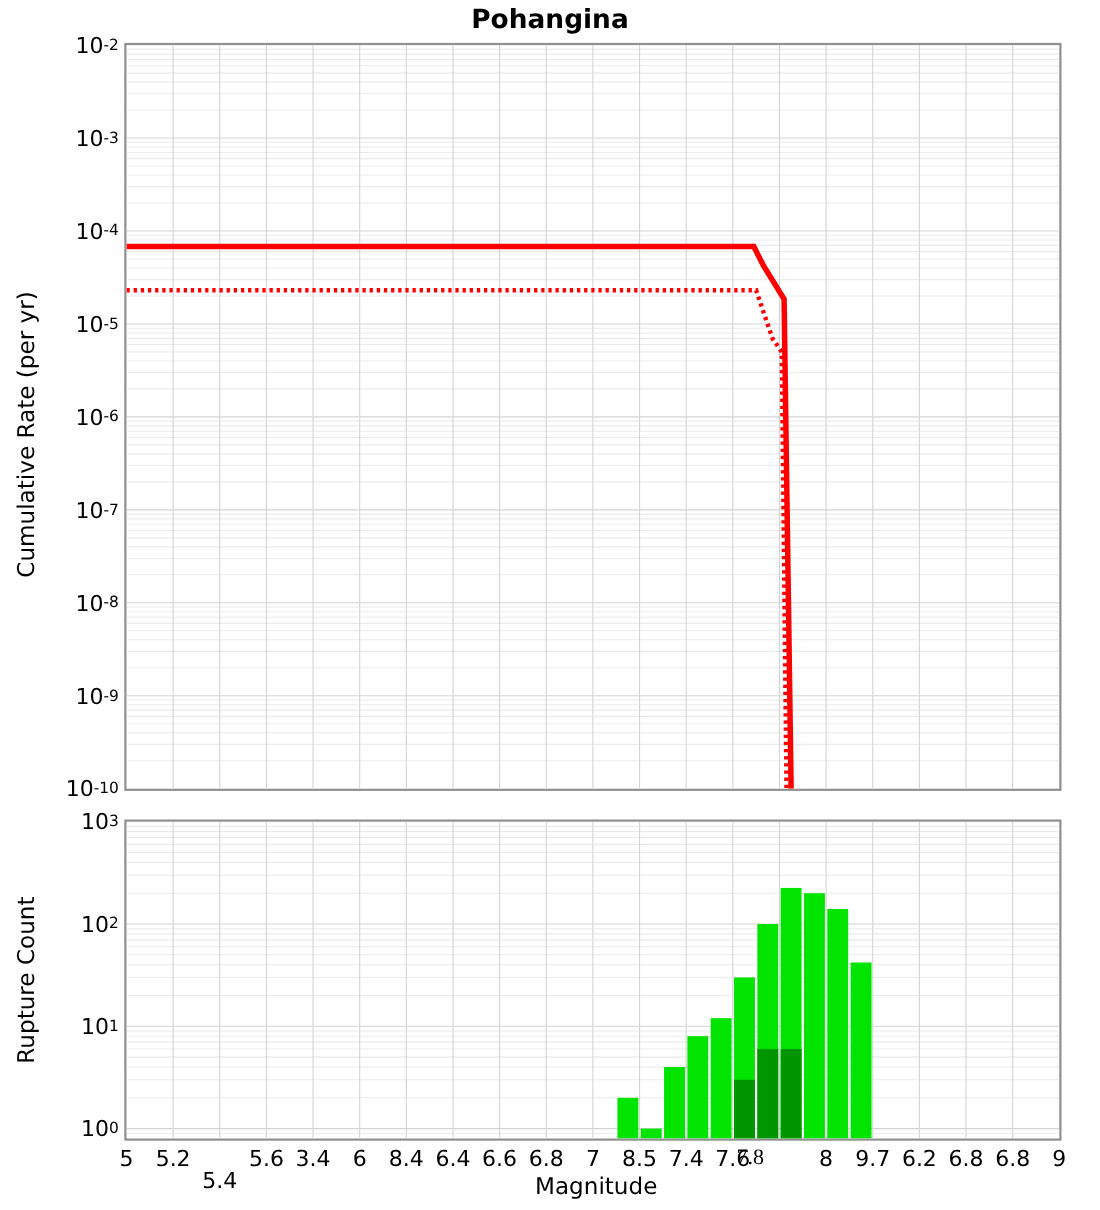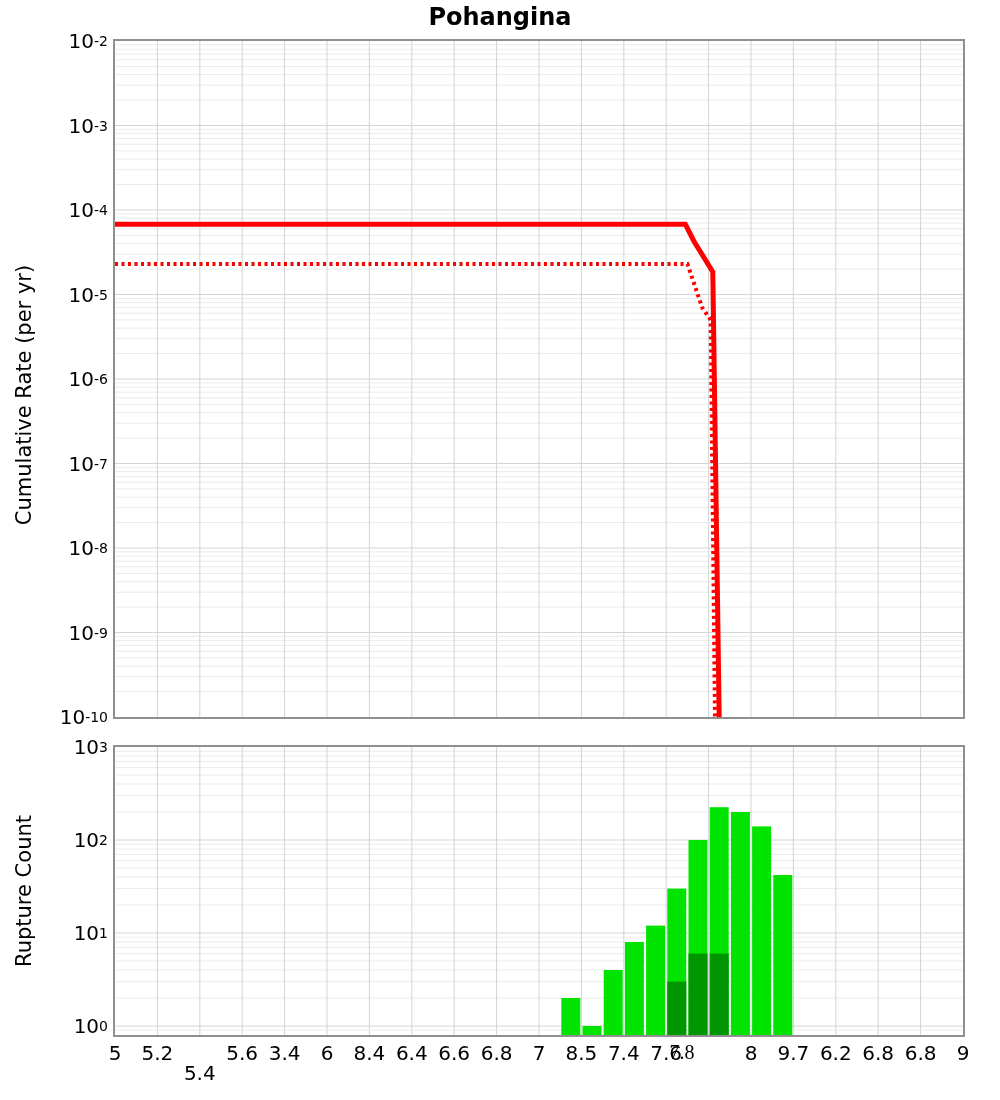--- a/index.html
+++ b/index.html
@@ -32,20 +32,21 @@
 </style>
 </head>
 <body>
 
 <div class="page">
 
   <div class="title">Pohangina</div>
 
   <div class="ylab" id="ylab-top">Cumulative Rate (per yr)</div>
   <div class="ylab" id="ylab-bot">Rupture Count</div>
+  <div class="xlab">Magnitude</div>
 
   <div class="panel" id="panel-top">
     <svg id="svg-top" width="848" height="676">
         <line x1="0" y1="650.5629653663935" x2="848" y2="650.5629653663935" stroke="#ebebeb" stroke-width="1"></line>
         <line x1="0" y1="635.6832539761886" x2="848" y2="635.6832539761886" stroke="#ebebeb" stroke-width="1"></line>
         <line x1="0" y1="625.1259307327872" x2="848" y2="625.1259307327872" stroke="#ebebeb" stroke-width="1"></line>
         <line x1="0" y1="616.9370346336065" x2="848" y2="616.9370346336065" stroke="#ebebeb" stroke-width="1"></line>
         <line x1="0" y1="610.2462193425821" x2="848" y2="610.2462193425821" stroke="#ebebeb" stroke-width="1"></line>
         <line x1="0" y1="604.5892156187953" x2="848" y2="604.5892156187953" stroke="#ebebeb" stroke-width="1"></line>
         <line x1="0" y1="599.6888960991807" x2="848" y2="599.6888960991807" stroke="#ebebeb" stroke-width="1"></line>

